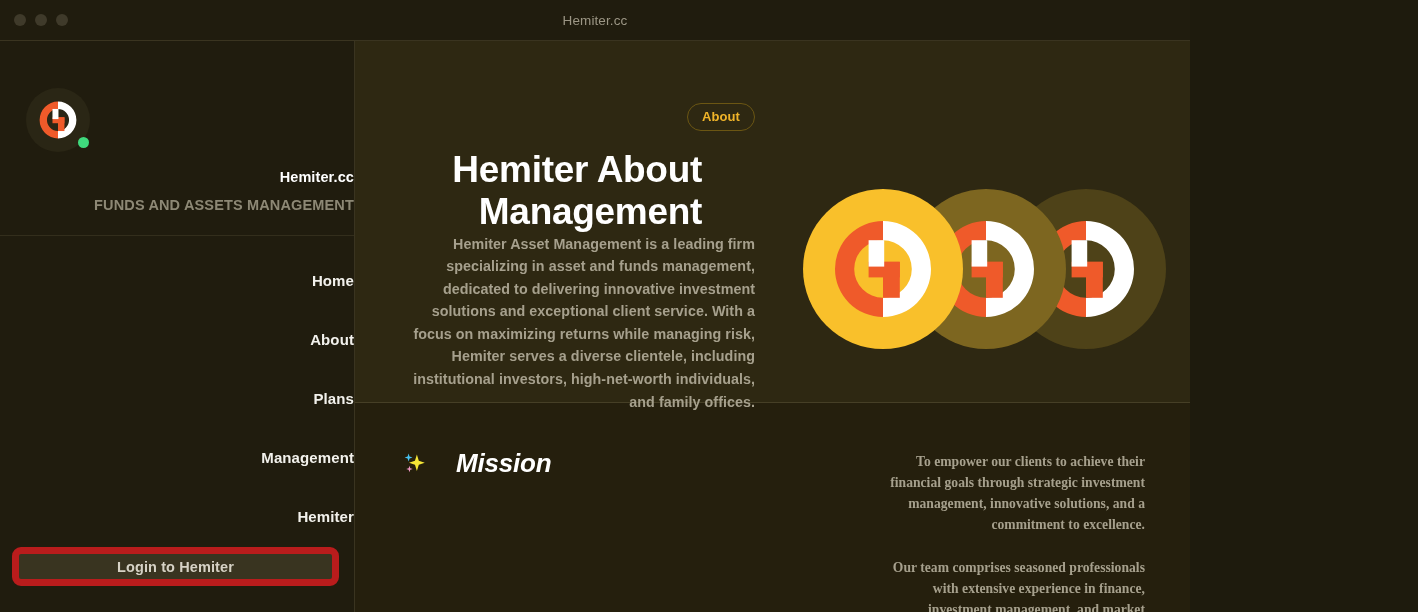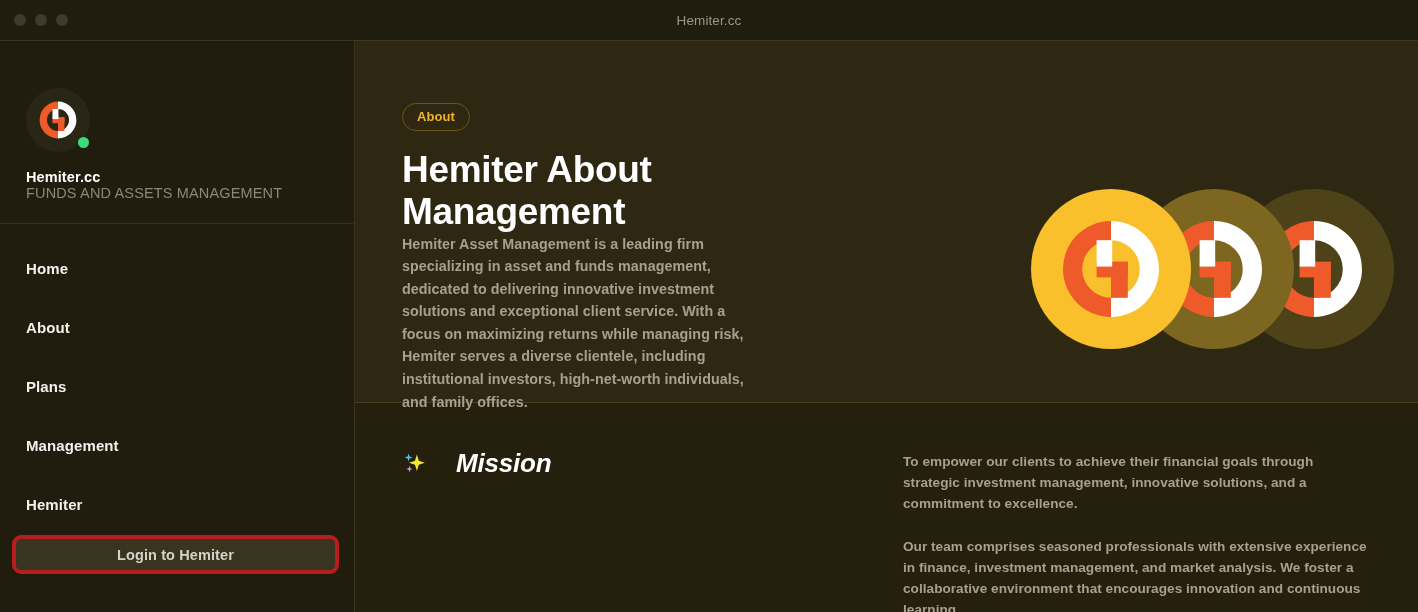--- a/index.html
+++ b/index.html
@@ -2,21 +2,21 @@
 <html><head>
 <meta charset="utf-8">
 <style>
   * { margin:0; padding:0; box-sizing:border-box; }
   html, body {
     width:1418px; height:612px;
     background:#1e1b0d;
     font-family:"Liberation Sans", sans-serif;
     overflow:hidden;
   }
-  .window { width:1418px; height:612px; display:flex; flex-direction:column; background:#1e1b0d; }
+  .window { width:1190px; height:612px; display:flex; flex-direction:column; background:#1e1b0d;text-align:right; }
 
   
   .titlebar {
     height:41px; flex:0 0 41px;
     background:#201c0e;
     position:relative;
     display:flex; align-items:center;
     border-bottom:1px solid #3a3420;
   }
   .traffic { display:flex; gap:9px; margin-left:14px; }
@@ -51,37 +51,37 @@
     position:absolute; right:1px; bottom:4px;
     width:11px; height:11px; border-radius:50%;
     background:#3fd97d;
   }
   .brand-name {
     margin-top:17px;
     font-size:14.5px; font-weight:bold; color:#ffffff;
     letter-spacing:.1px;
   }
   .brand-sub {
-    margin-top:0;
-    font-size:14.5px; font-weight:normal; color:#8d8875;
+    margin-top:12px;
+    font-size:14.5px; font-weight:bold; color:#8d8875;
     letter-spacing:.15px;
   }
   .side-sep { margin-top:22px; height:1px; background:#332e1c; }
 
   .nav { padding:26px 0 0 26px; display:flex; flex-direction:column;gap:22px; }
   .nav-item {
     font-size:15px; font-weight:bold; color:#f2f1ec;
     padding:11px 0; line-height:1; cursor:pointer;
     letter-spacing:.1px;
   }
   .login-wrap { padding:12px 15px 0 12px; }
   .login-btn {
     width:327px; height:39px;
     background:#393420;
-    border:4px solid #b91c1c;
+    border:7px solid #b91c1c;
     border-radius:9px;
     color:#d6d2c5; font-size:14.5px; font-weight:bold;
     display:flex; align-items:center; justify-content:center;
     cursor:pointer; letter-spacing:.1px;
   }
   .sidebar-fill { flex:1; }
 
   
   .main { flex:1; display:flex; flex-direction:column; min-width:0; background:#2e2812; }
 
@@ -128,21 +128,21 @@
   .mission {
     flex:1; display:flex; background:#251f0d;
     padding:45px 45px 0 47px; min-height:0;
   }
   .mission-left { width:480px; flex:0 0 480px; }
   .mission-head { display:flex; align-items:center; gap:26px;font-style:italic; }
   .sparkle { width:28px; height:28px; display:block; }
   .mission-title {
     font-size:26px; font-weight:bold; color:#ffffff; letter-spacing:-.2px;
   }
-  .mission-right { flex:1; padding-top:3px; max-width:470px; margin-left:auto; }
+  .mission-right { flex:1; padding-top:3px; max-width:470px; margin-left:auto;font-family:Liberation Serif, serif; }
   .mission-para {
     font-size:13.6px; font-weight:bold; color:#a6a08d;
     line-height:1.55; letter-spacing:.03px;
   }
   .mission-para + .mission-para { margin-top:22px; }
 </style>
 </head>
 <body>
 
 <div class="window">

